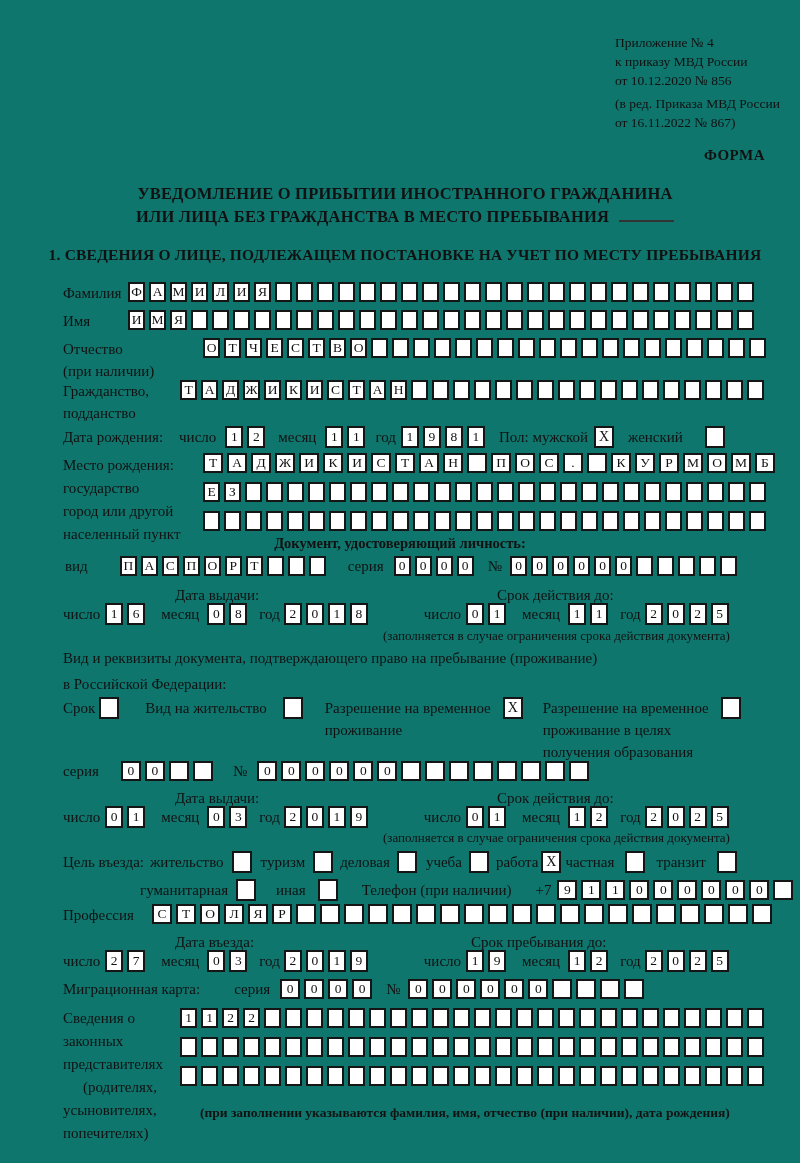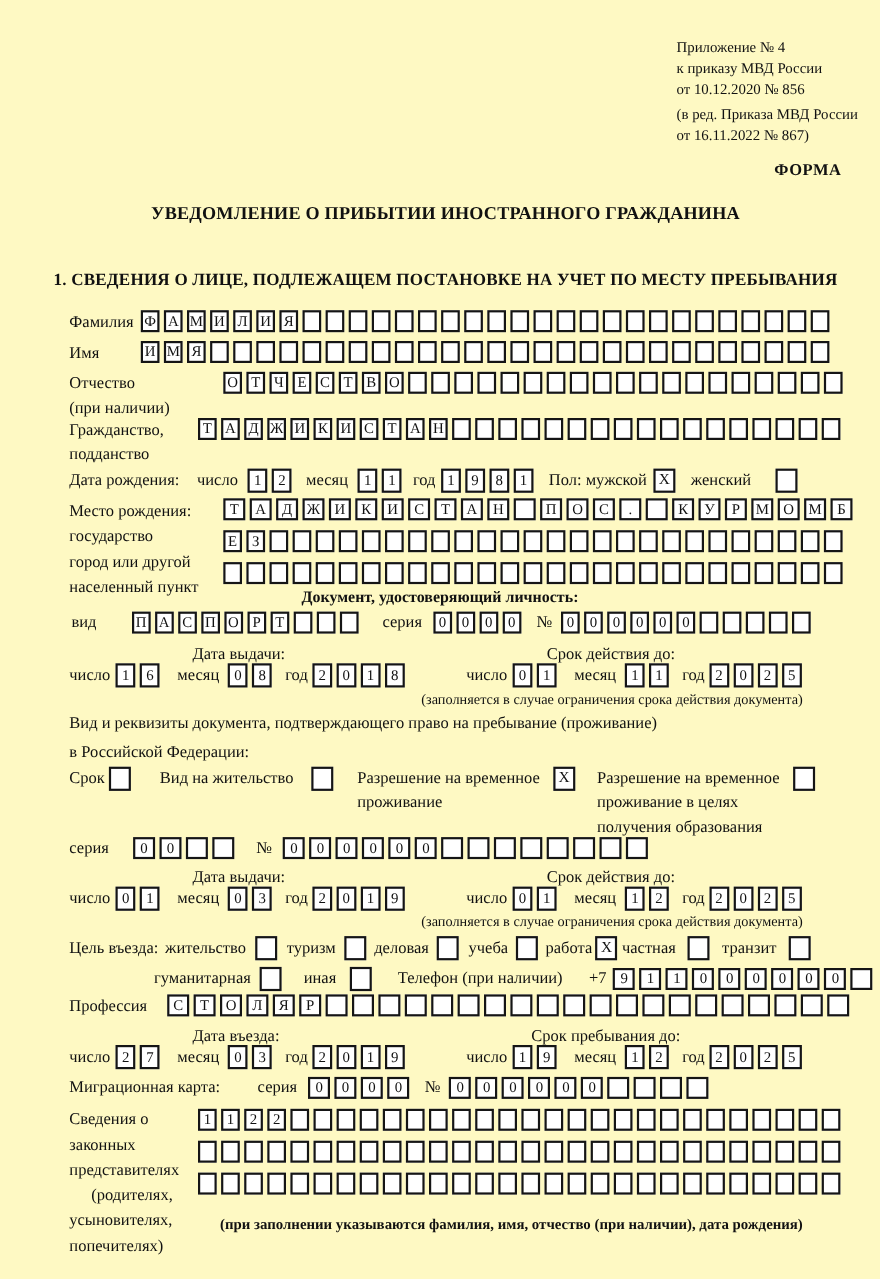--- a/index.html
+++ b/index.html
@@ -1,16 +1,16 @@
 <!DOCTYPE html>
 <html lang="ru"><head>
 <meta charset="utf-8">
 <style>
   html,body{margin:0;padding:0;background:#888;}
-  .page{position:relative;width:800px;height:1163px;background:#fef9c3;margin:0 auto;
+  .page{position:relative;width:800px;height:1163px;background:#0f766e;margin:0 auto;
         font-family:"Liberation Serif","DejaVu Serif",serif;color:#111;overflow:hidden;}
   .lb{position:absolute;font-size:15px;white-space:nowrap;}
   .small{font-size:13px;}
   .frow{position:absolute;display:flex;align-items:center;white-space:nowrap;font-size:15px;}
   .cells{display:flex;flex:none;}
   .cells.abs{position:absolute;}
   .cell{flex:none;box-sizing:border-box;width:17px;height:20px;border:2px solid #151515;margin-right:4px;
         display:flex;align-items:center;justify-content:center;font-size:13.5px;line-height:1;background:#fff;}
   .wide .cell{width:20px;}
   .dt .cell{width:18px;height:22px;}
@@ -38,20 +38,21 @@
     <div>к приказу МВД России</div>
     <div>от 10.12.2020 № 856</div>
     <div>(в ред. Приказа МВД России</div>
     <div>от 16.11.2022 № 867)</div>
   </div>
 
   <div class="forma">ФОРМА</div>
 
   <div class="title">
     <div>УВЕДОМЛЕНИЕ О ПРИБЫТИИ ИНОСТРАННОГО ГРАЖДАНИНА</div>
+    <div><span>ИЛИ ЛИЦА БЕЗ ГРАЖДАНСТВА В МЕСТО ПРЕБЫВАНИЯ</span><span class="blank-line"></span></div>
   </div>
 
   <div class="sect">1. СВЕДЕНИЯ О ЛИЦЕ, ПОДЛЕЖАЩЕМ ПОСТАНОВКЕ НА УЧЕТ ПО МЕСТУ ПРЕБЫВАНИЯ</div>
 
   <div class="lb" style="top:285px;left:63px;text-align:center;">Фамилия</div>
   <div class="cells abs" style="top:282px;left:128px;">
       <span class="cell">Ф</span>
       <span class="cell">А</span>
       <span class="cell">М</span>
       <span class="cell">И</span>
@@ -597,21 +598,21 @@
       <span class="cell"></span>
       <span class="cell"></span>
       <span class="cell"></span>
       <span class="cell"></span>
       <span class="cell"></span>
       <span class="cell"></span>
       <span class="cell"></span>
     </div>
 
   <div class="lb" style="top:934px;left:175px;">Дата въезда:</div>
-  <div class="lb" style="top:934px;left:483px;text-align:center;">Срок пребывания до:</div>
+  <div class="lb" style="top:934px;left:471px;text-align:center;">Срок пребывания до:</div>
 
   <div class="frow dt" style="top:950px;left:63px;">
     <span>число</span>
     <span class="spacer" style="width:5px;"></span>
     <span class="cells">
         <span class="cell">2</span>
         <span class="cell">7</span>
       </span>
     <span class="spacer" style="width:12px;"></span>
     <span>месяц</span>

